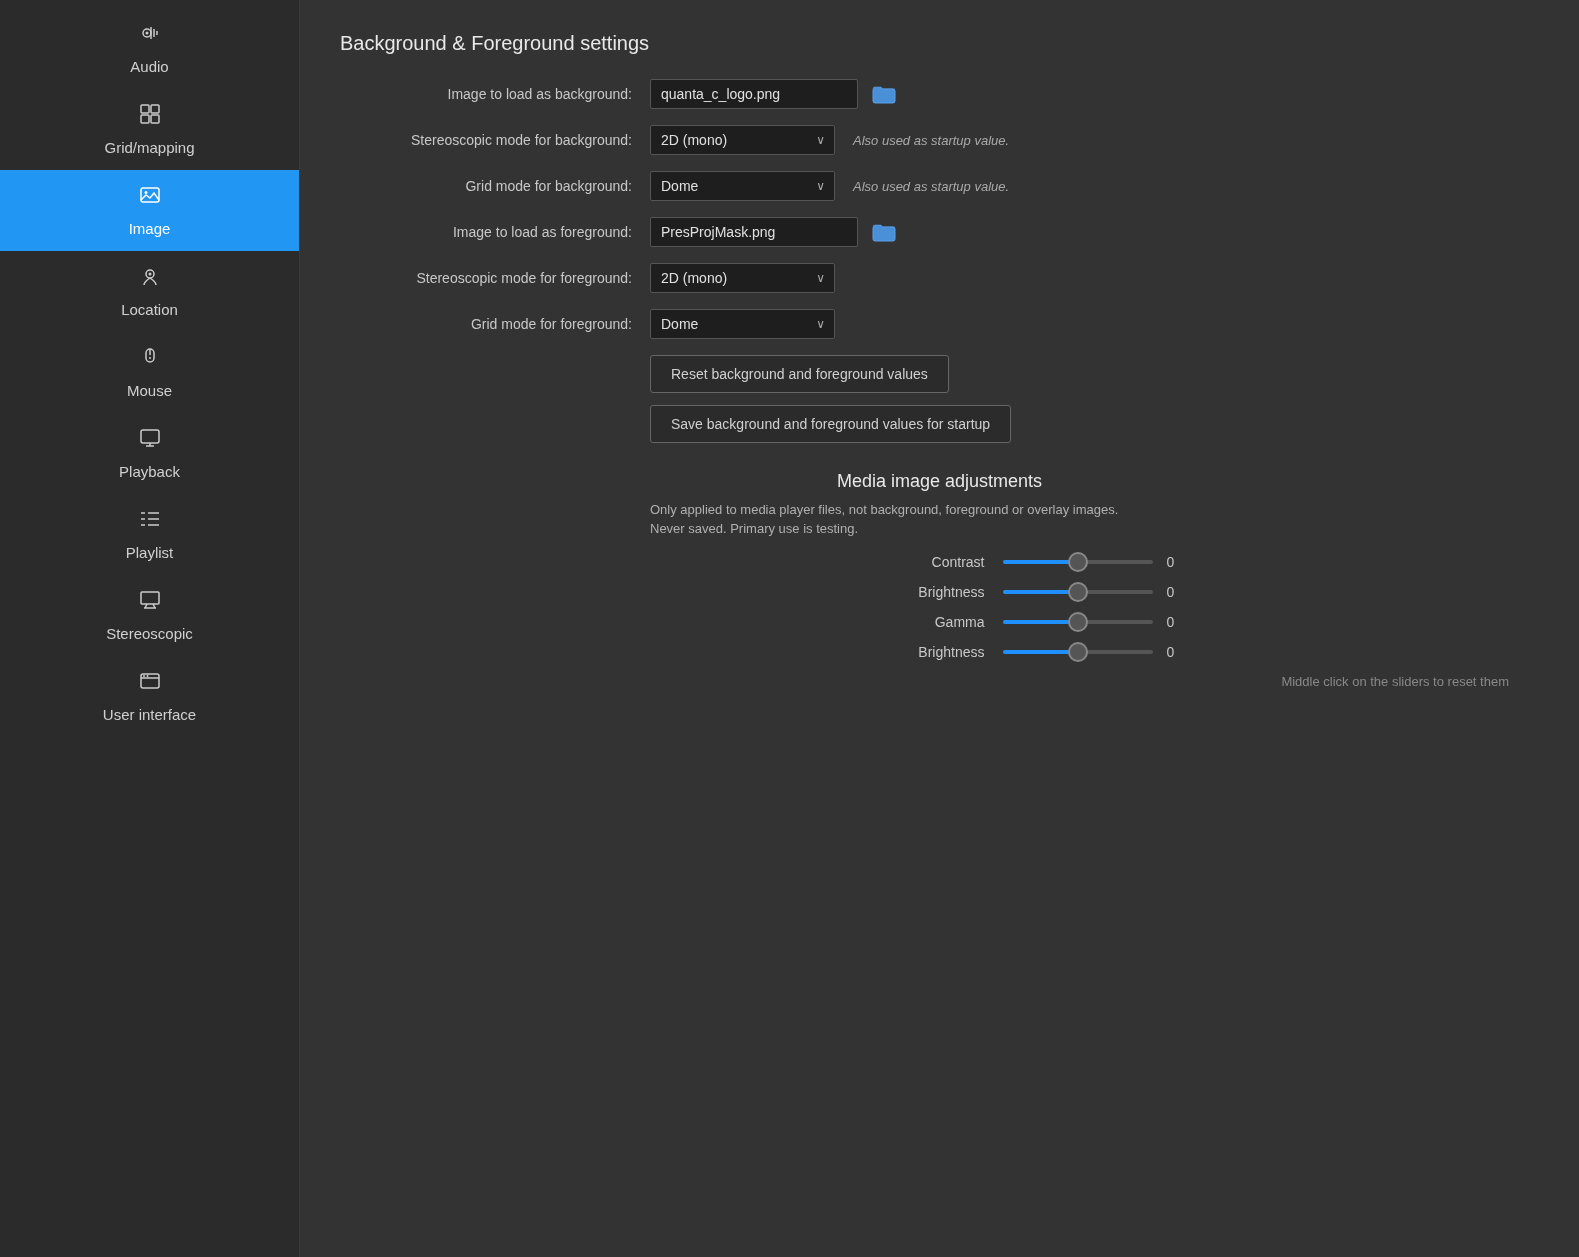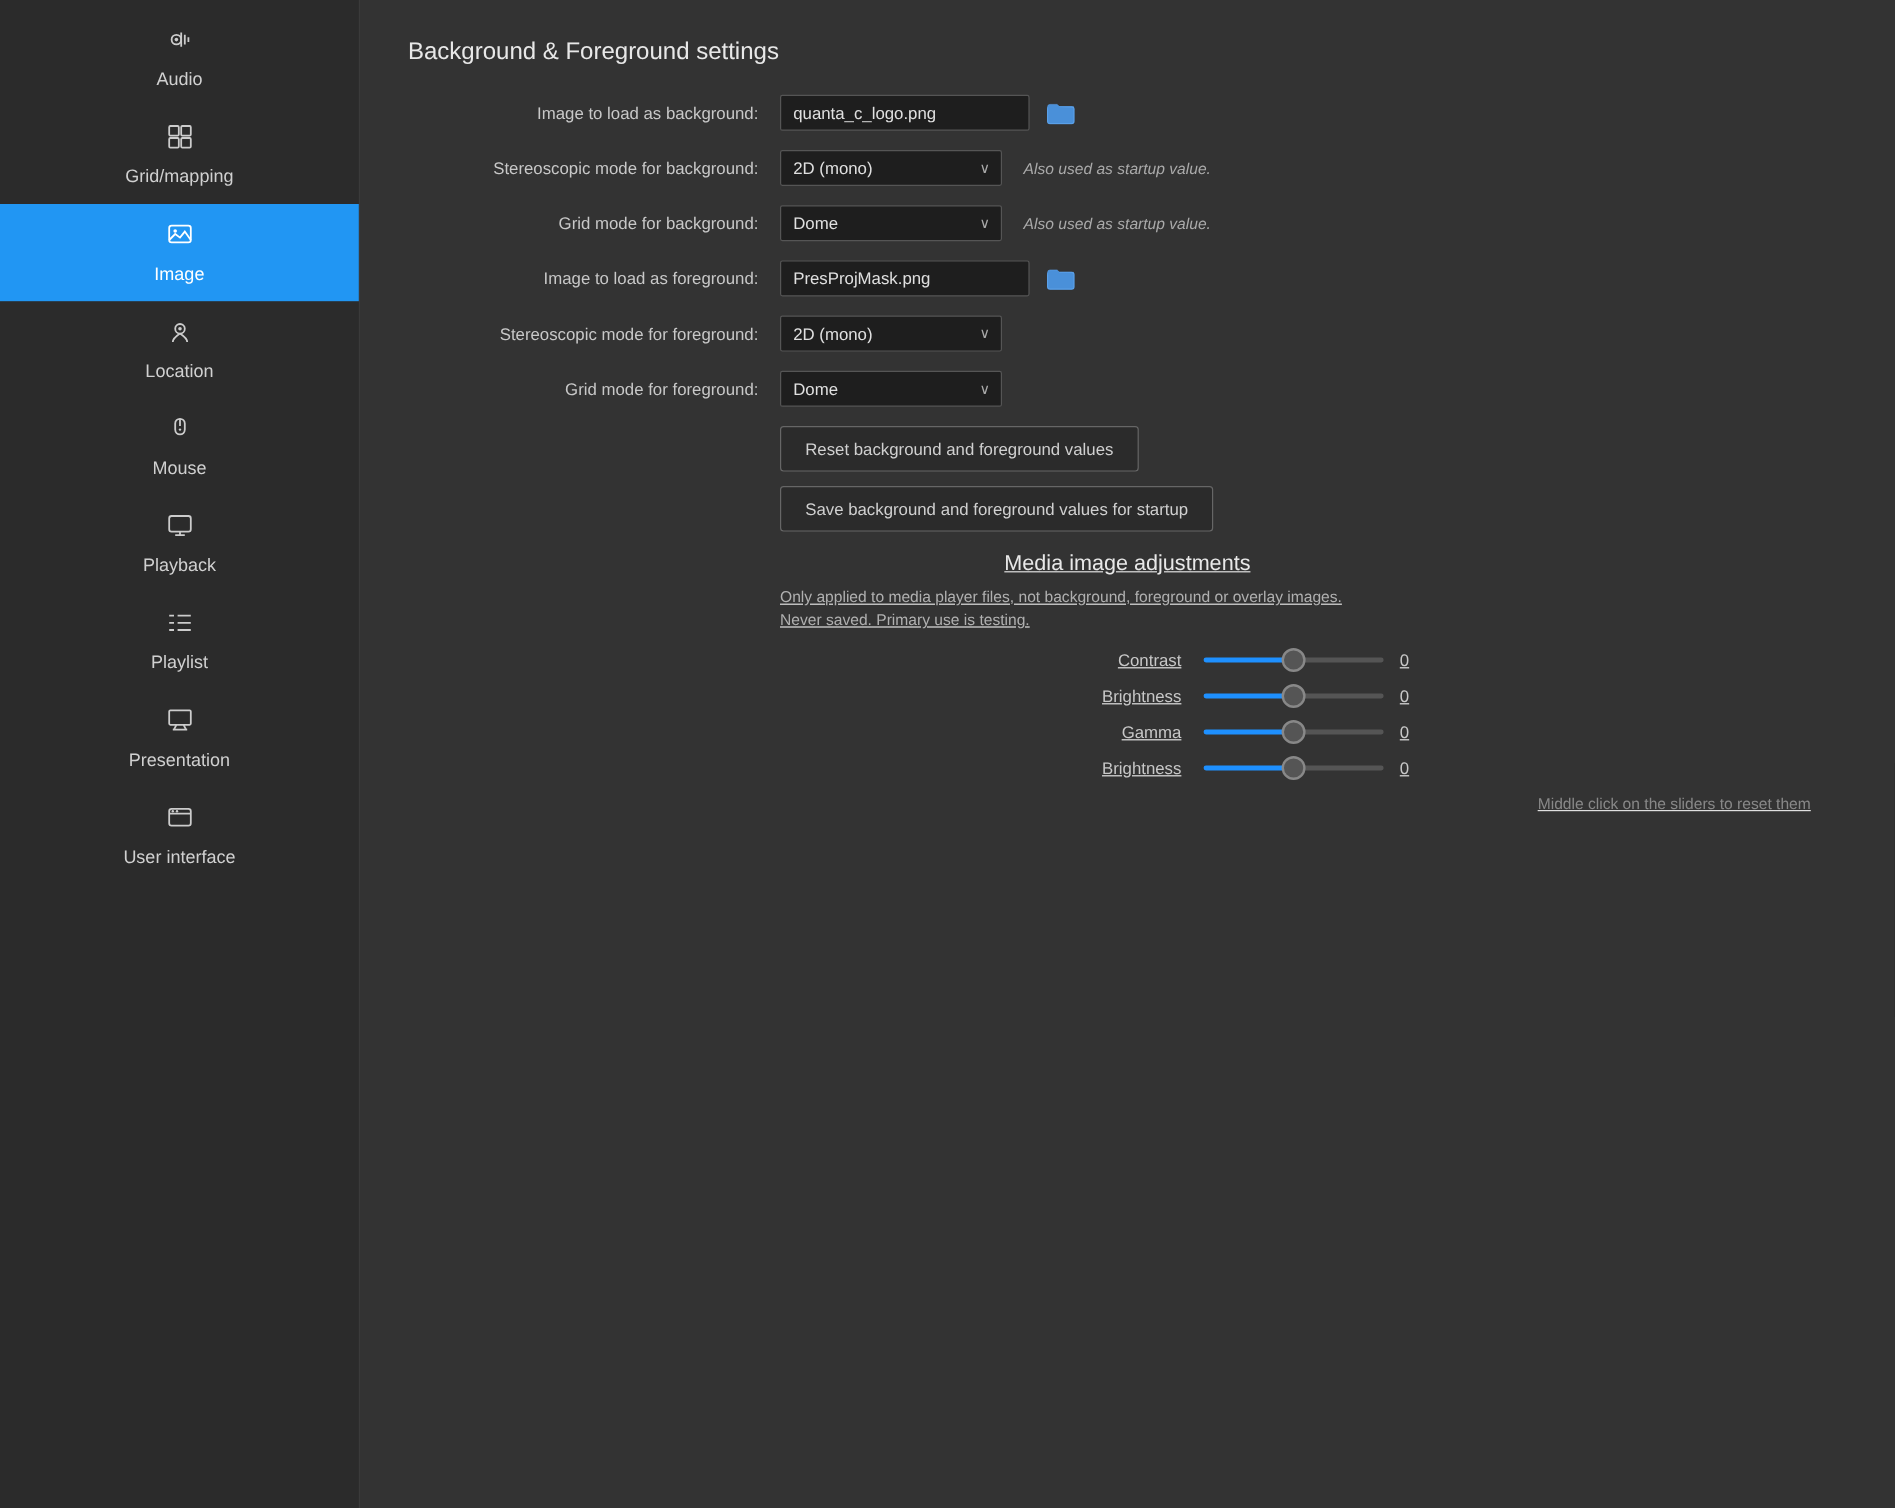--- a/index.html
+++ b/index.html
@@ -152,22 +152,21 @@
       cursor: pointer;
       border-radius: 3px;
       display: block;
       margin-left: 310px;
       margin-bottom: 12px;
       text-align: left;
     }
 
     
     .media-section {
-      margin-top: 16px;
-      text-decoration: underline;
+      margin-top: 28px;
     }
     .media-section-title {
       font-size: 18px;
       font-weight: 400;
       color: #e8e8e8;
       text-align: center;
       margin-bottom: 10px;
     }
     .media-desc {
       color: #b0b0b0;
@@ -321,21 +320,21 @@
 
   <div class="sidebar-item">
     <span class="sidebar-icon">
       <svg width="22" height="22" viewBox="0 0 22 22" fill="none">
         <rect x="2" y="3" width="18" height="12" rx="1" stroke="#ccc" stroke-width="1.5"></rect>
         <line x1="5" y1="19" x2="17" y2="19" stroke="#ccc" stroke-width="1.5"></line>
         <line x1="8" y1="15" x2="6" y2="19" stroke="#ccc" stroke-width="1.5"></line>
         <line x1="14" y1="15" x2="16" y2="19" stroke="#ccc" stroke-width="1.5"></line>
       </svg>
     </span>
-    <span>Presentation</span>
+    <span>Stereoscopic</span>
   </div>
 
   <div class="sidebar-item">
     <span class="sidebar-icon">
       <svg width="22" height="22" viewBox="0 0 22 22" fill="none">
         <rect x="2" y="4" width="18" height="14" rx="2" stroke="#ccc" stroke-width="1.5"></rect>
         <line x1="2" y1="8" x2="20" y2="8" stroke="#ccc" stroke-width="1.5"></line>
         <circle cx="5" cy="6" r="1" fill="#ccc"></circle>
         <circle cx="8.5" cy="6" r="1" fill="#ccc"></circle>
       </svg>

